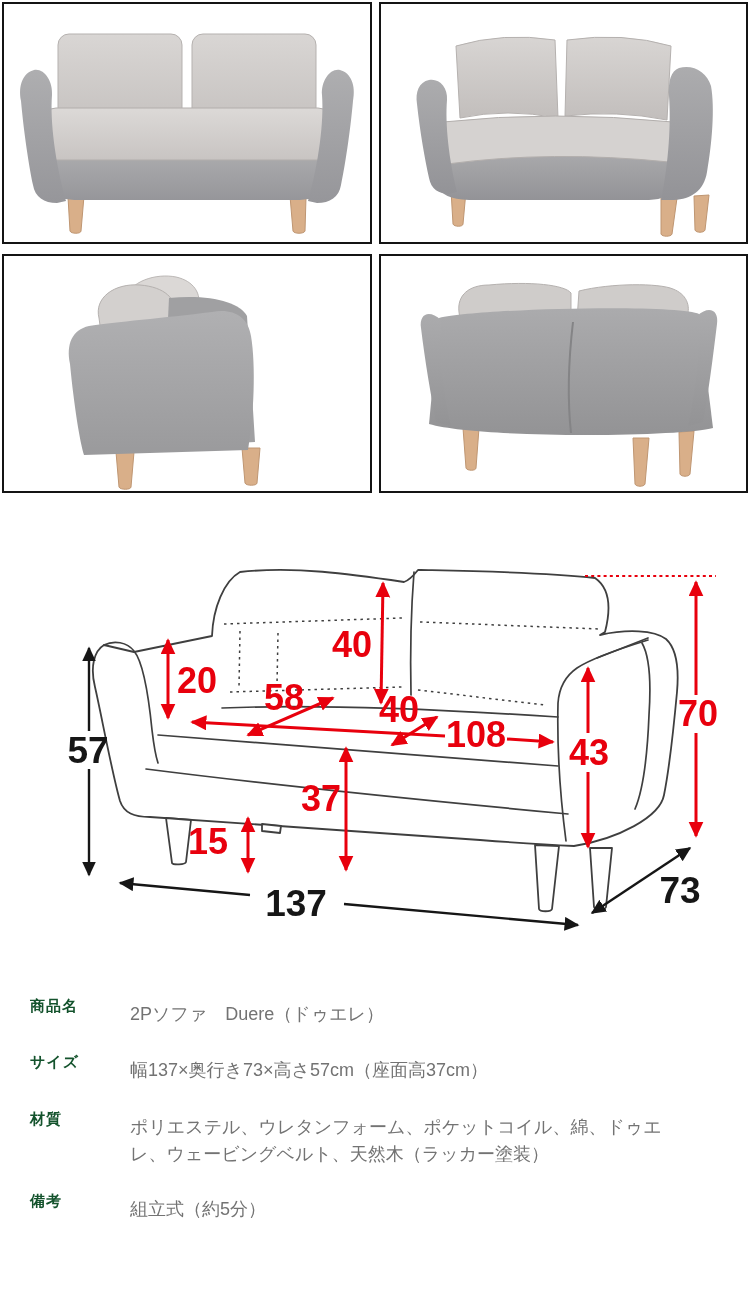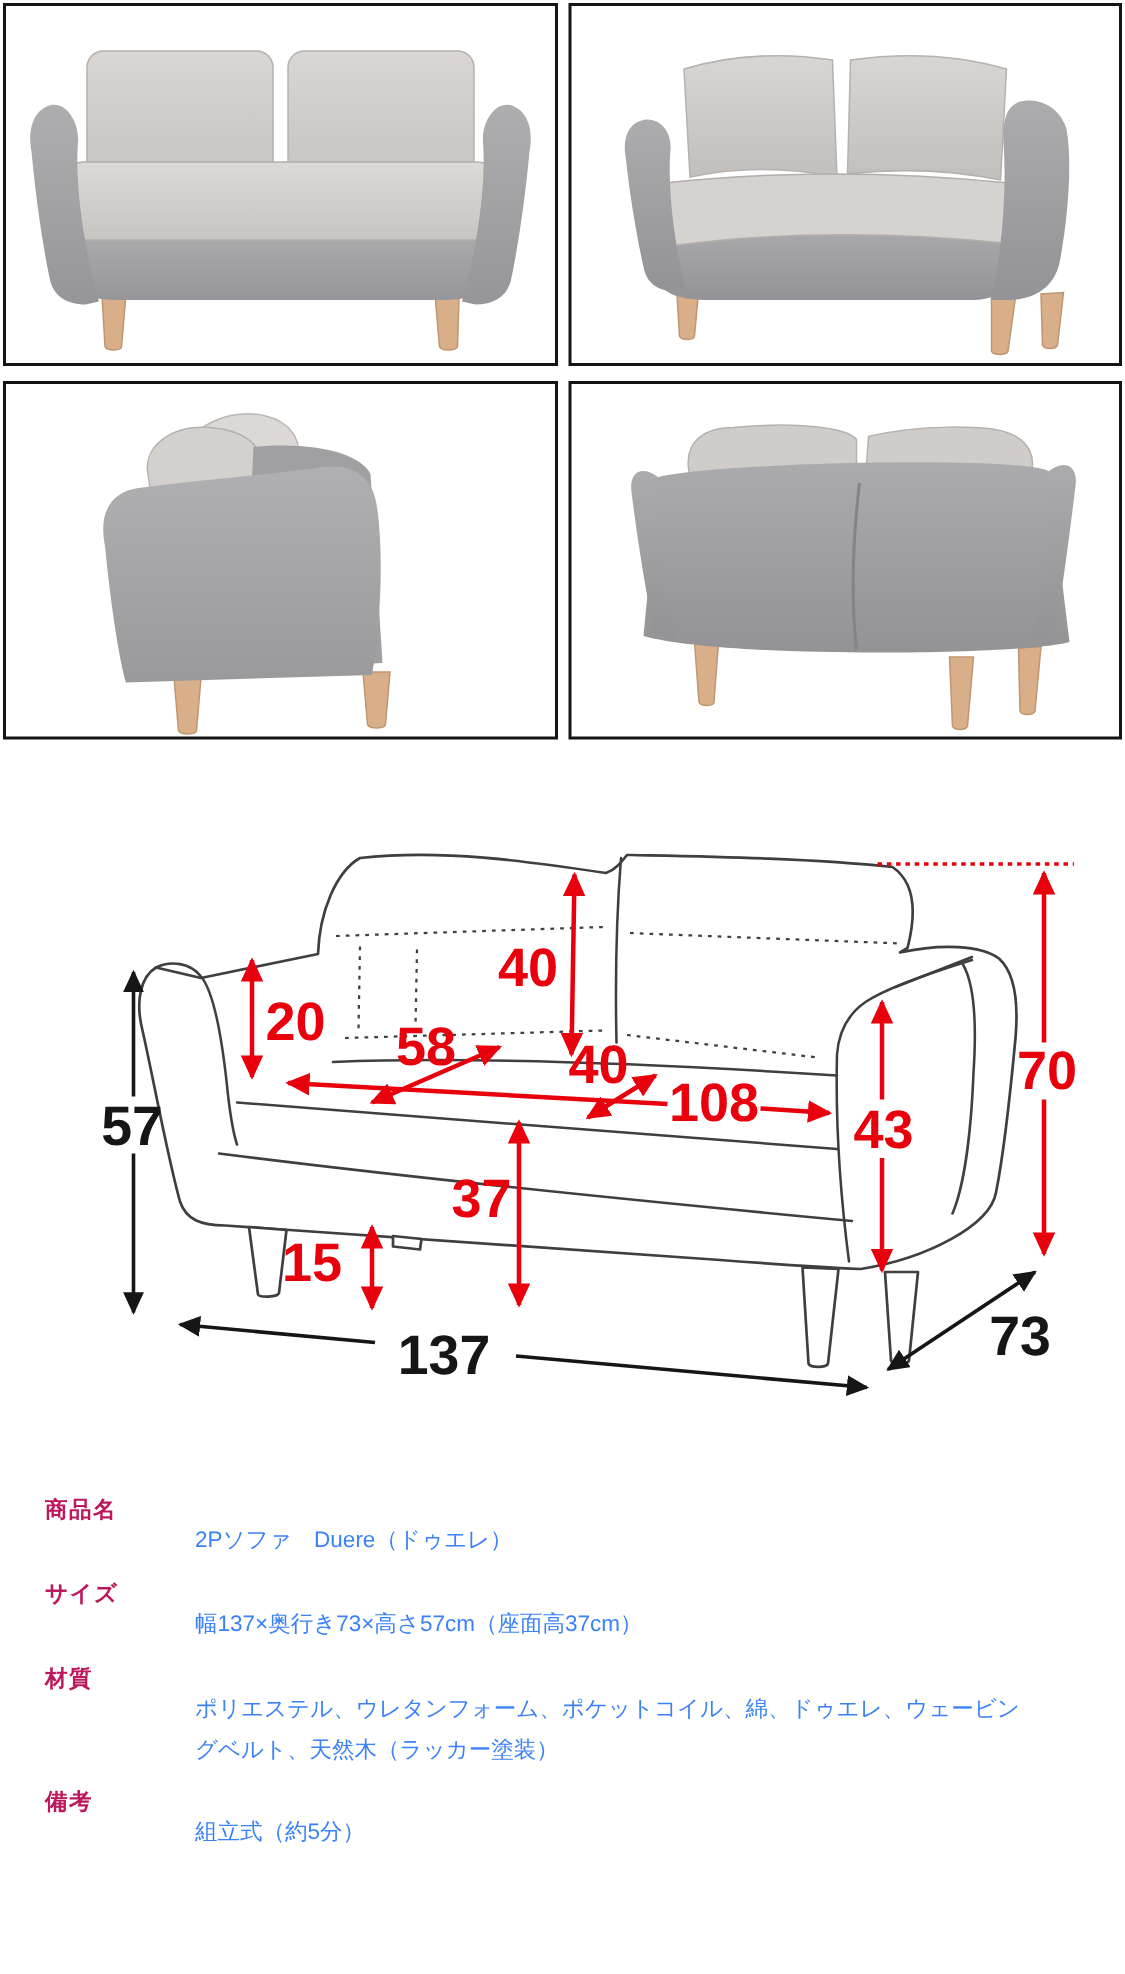--- a/index.html
+++ b/index.html
@@ -18,22 +18,22 @@
   #dim-diagram{position:absolute;left:0;top:545px;width:750px;height:400px;}
   .sofa-line{fill:none;stroke:#3f3f3f;stroke-width:1.7;stroke-linecap:round;stroke-linejoin:round;}
   .sofa-fill{fill:#ffffff;stroke:#3f3f3f;stroke-width:1.8;stroke-linejoin:round;}
   .dotted{fill:none;stroke:#3f3f3f;stroke-width:1.5;stroke-dasharray:2.5 4;}
   .dim-red{fill:none;stroke:#e8000d;stroke-width:3;}
   .dim-blk{fill:none;stroke:#161616;stroke-width:2.4;}
   .red-dot{fill:none;stroke:#e8000d;stroke-width:2.2;stroke-dasharray:3 3.2;}
   .lbl-red{fill:#e8000d;font-size:36px;font-weight:700;text-anchor:middle;}
   .lbl-blk{fill:#161616;font-size:37px;font-weight:700;text-anchor:middle;}
   .spec-row{position:absolute;left:0;width:750px;}
-  .spec-label{position:absolute;left:30px;top:0;font-size:15px;font-weight:700;color:#be185d;letter-spacing:1px;}
-  .spec-value{position:absolute;left:130px;top:16px;width:562px;font-size:15px;color:#3b82f6;line-height:27px;}
+  .spec-label{position:absolute;left:30px;top:0;font-size:15px;font-weight:700;color:#14532d;letter-spacing:1px;}
+  .spec-value{position:absolute;left:130px;top:4px;width:562px;font-size:18px;color:#737373;line-height:27px;}
   #spec-row-1{top:997px;} #spec-row-2{top:1053px;} #spec-row-3{top:1110px;} #spec-row-4{top:1192px;}
 </style>
 </head>
 <body>
 
 <div class="photo-frame" id="photo-1">
   <svg viewBox="0 0 366 238">
     <defs>
       <linearGradient id="p1c" x1="0" y1="0" x2="0" y2="1">
           <stop offset="0" stop-color="#d9d6d4"></stop>

